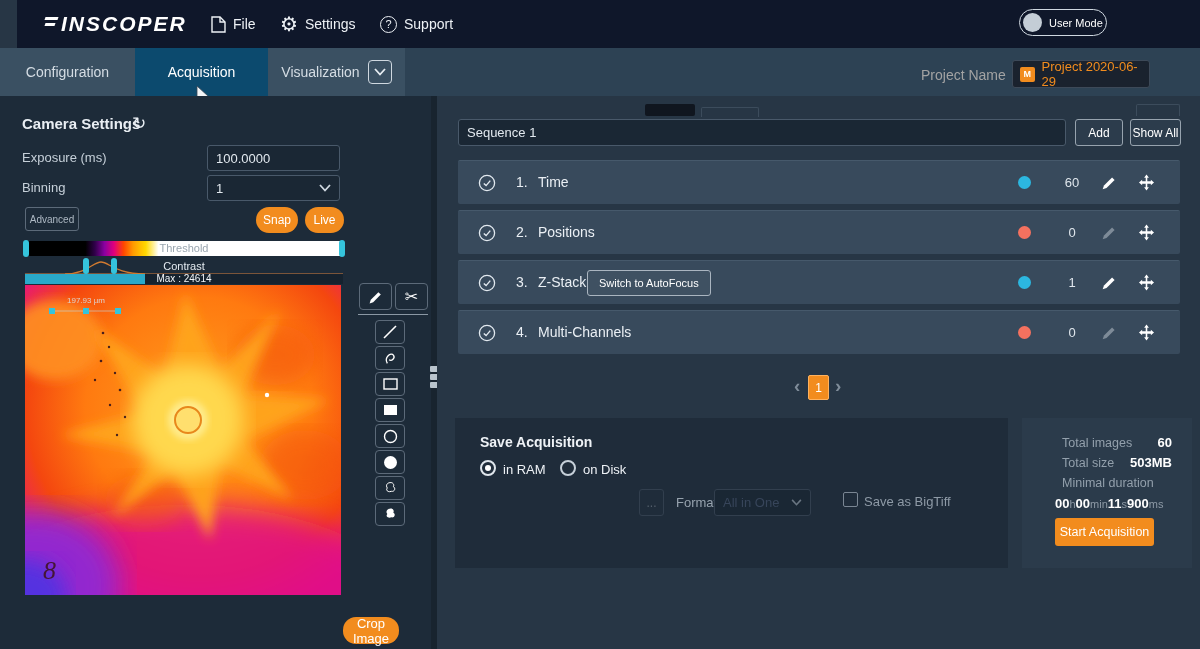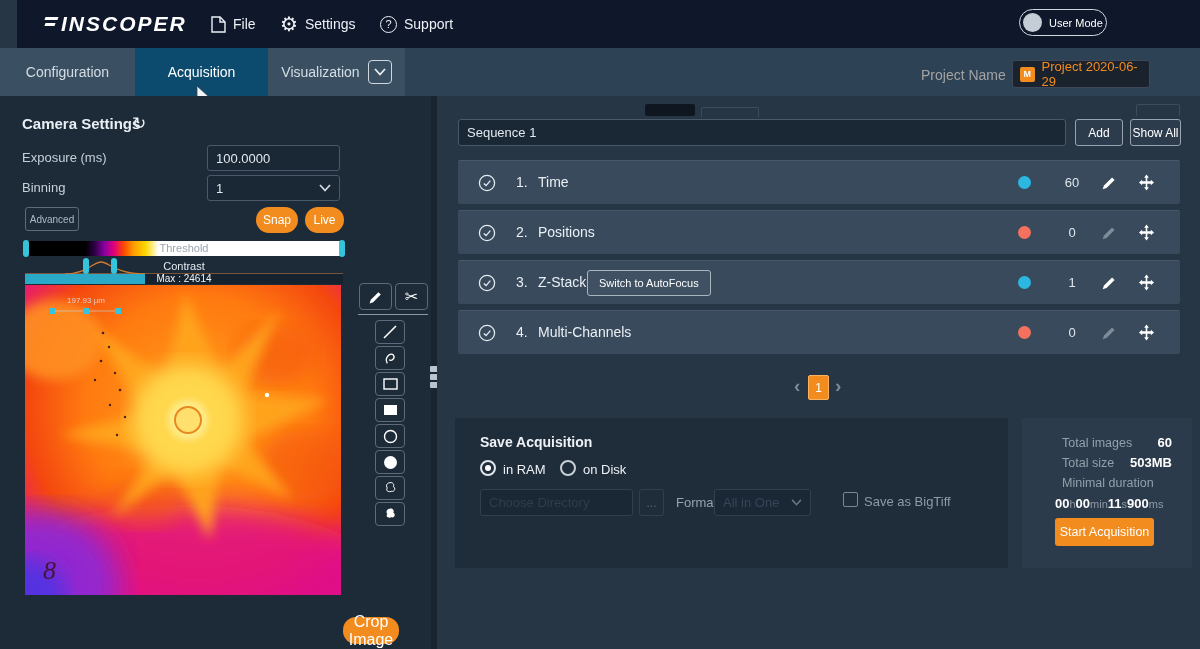--- a/index.html
+++ b/index.html
@@ -90,21 +90,21 @@
 
   
   .infopanel { left:1022px; top:418px; width:170px; height:150px; background:#2b3b4b; }
   .info-label { position:absolute; left:40px; font-size:12.5px; color:#93a0ac; }
   .info-value { position:absolute; right:20px; font-size:13px; font-weight:bold; color:#fff; text-align:right; }
   .dur { position:absolute; left:33px; top:78px; font-size:13px; }
   .dur b { color:#fff; font-weight:bold;text-align:right; }
   .dur span { color:#8e9aa6; font-size:11px; }
   .start-btn { position:absolute; left:33px; top:100px; width:99px; height:28px; background:#f28c1e; border:none; border-radius:3px; color:#fff; font-size:12.5px; display:flex; align-items:center; justify-content:center; }
 
-  .crop-btn { left:343px; top:617px; width:56px; height:27px; border-radius:13px; font-size:16px; }
+  .crop-btn { left:343px; top:617px; width:56px; height:27px; border-radius:13px; font-size:13px; }
   svg { display:block; }
 </style>
 </head>
 <body>
 
 <div class="abs topbar">
   <div class="abs logo">
     <span class="logo-mark"></span>
     <span>INSCOPER</span>
   </div>
@@ -416,21 +416,20 @@
 <div class="abs pag-chev" style="left:835px;top:375px;">›</div>
 
 <div class="abs savepanel">
   <div class="save-title">Save Acquisition</div>
   <span class="radio" style="left:25px;top:42px;">
       <span class="dot"></span>
     </span>
   <span class="radio-label" style="left:48px;top:44px;">in RAM</span>
   <span class="radio" style="left:105px;top:42px;border-color:#c6d0d9;"></span>
   <span class="radio-label" style="left:128px;top:44px;">on Disk</span>
-  <input class="dim-input abs" style="left: 25px; top: 71px; width: 153px; height: 27px; position: absolute;" disabled="" placeholder="Choose Directory">
   <button class="dim-btn" style="position:absolute;left:184px;top:71px;width:25px;height:27px;">...</button>
   <span class="fmt-label" style="left:221px;top:77px;">Format</span>
   <div class="dim-select" style="position:absolute;left:259px;top:71px;width:97px;height:27px;">
     <span>All in One</span>
     <svg width="11" height="7" viewBox="0 0 12 8">
         <polyline points="1,1 6,6.5 11,1" fill="none" stroke="#6a7682" stroke-width="1.8"></polyline>
       </svg>
   </div>
   <span class="cbx" style="left:388px;top:74px;"></span>
   <span class="cbx-label" style="left:409px;top:76px;">Save as BigTiff</span>

